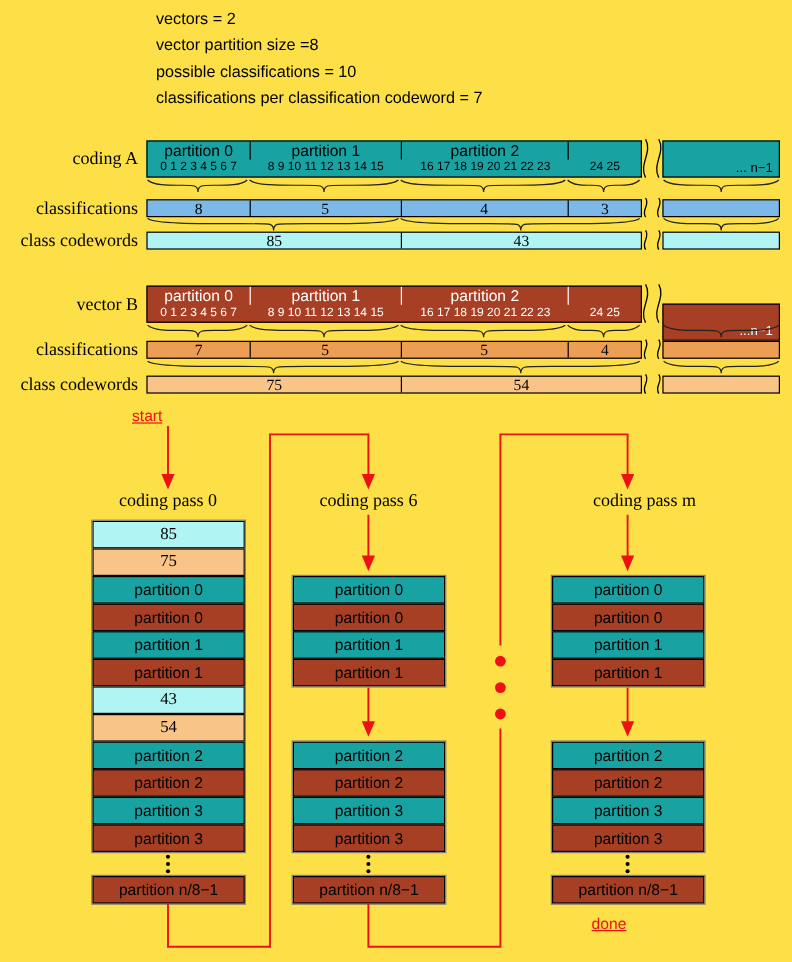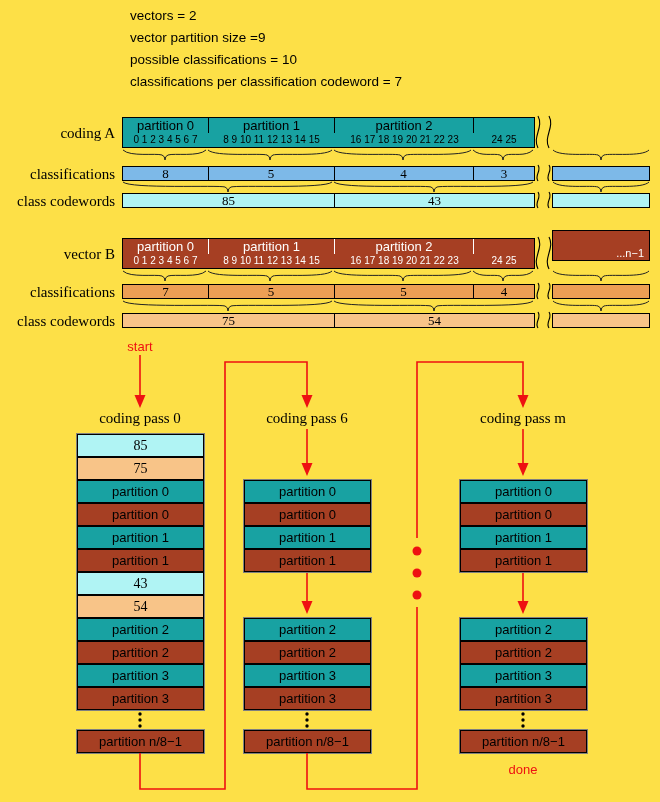--- a/index.html
+++ b/index.html
@@ -16,55 +16,58 @@
   .orangebx{background:var(--pale_orange,#f8c488);}
   .wtext{color:#fff;}
   .plabel{position:absolute;top:1px;height:13px;text-align:center;font-size:13px;line-height:13px;white-space:nowrap;}
   .nums{position:absolute;top:16px;height:12px;text-align:center;font-size:10px;line-height:12px;white-space:nowrap;letter-spacing:0;}
   .vdiv{position:absolute;top:0;width:1px;height:15px;background:#000;}
   .vdivf{position:absolute;top:0;width:1px;height:13px;background:#000;}
   .cval{position:absolute;top:0;height:13px;line-height:13px;text-align:center;
         font-family:"Liberation Serif",serif;font-size:13px;color:#000;}
   .tailtxt{position:absolute;right:5px;top:16px;font-size:11px;line-height:12px;}
   .pass-title{position:absolute;text-align:center;font-family:"Liberation Serif",serif;font-size:15px;color:#000;white-space:nowrap;}
-  .redlbl{position:absolute;text-align:center;font-size:13px;color:var(--red,#ee1111);white-space:nowrap;}
+  .redlbl{position:absolute;text-align:left;font-size:13px;color:var(--red,#ee1111);white-space:nowrap;text-decoration:underline;}
   .stack{position:absolute;outline:1px solid #808080;}
   .box{height:23px;border:1px solid #000;box-sizing:border-box;display:flex;align-items:center;
        justify-content:center;font-size:13px;color:#000;white-space:nowrap;}
   .box.num{font-family:"Liberation Serif",serif;font-size:14px;}
   svg#overlay{position:absolute;left:0;top:0;pointer-events:none;}
 </style>
 </head>
 <body>
 
 <div id="canvas">
 
   <div>
     <div class="param" style="top:8px">vectors = 2</div>
-    <div class="param" style="top:30px">vector partition size =9</div>
+    <div class="param" style="top:30px">vector partition size =8</div>
     <div class="param" style="top:52px">possible classifications = 10</div>
     <div class="param" style="top:74px">classifications per classification codeword = 7</div>
   </div>
 
   <div class="srow-label" style="top:125px">coding A</div>
   <div class="srow-label" style="top:166px">classifications</div>
   <div class="srow-label" style="top:193px">class codewords</div>
 
   <div class="bar teal" style="left:122px;top:117px;width:413px;height:31px">
     <span class="plabel" style="left:0;width:85px">partition 0</span>
     <span class="plabel" style="left:86px;width:125px">partition 1</span>
     <span class="plabel" style="left:212px;width:138px">partition 2</span>
     <span class="vdiv" style="left:85px"></span>
     <span class="vdiv" style="left:211px"></span>
     <span class="vdiv" style="left:350px"></span>
     <span class="nums" style="left:0;width:85px">0 1 2 3 4 5 6 7</span>
     <span class="nums" style="left:85px;width:127px">8 9 10 11 12 13 14 15</span>
     <span class="nums" style="left:212px;width:139px">16 17 18 19 20 21 22 23</span>
     <span class="nums" style="left:351px;width:60px">24 25</span>
   </div>
+  <div class="bar teal" style="left:552px;top:117px;width:98px;height:31px">
+    <span class="tailtxt">... n−1</span>
+  </div>
 
   <div class="bar blue" style="left:122px;top:166px;width:413px;height:15px">
     <span class="cval" style="left:0;width:85px">8</span>
     <span class="cval" style="left:85px;width:126px">5</span>
     <span class="cval" style="left:211px;width:139px">4</span>
     <span class="cval" style="left:350px;width:62px">3</span>
     <span class="vdivf" style="left:85px"></span>
     <span class="vdivf" style="left:211px"></span>
     <span class="vdivf" style="left:350px"></span>
   </div>
@@ -86,21 +89,21 @@
     <span class="plabel" style="left:86px;width:125px">partition 1</span>
     <span class="plabel" style="left:212px;width:138px">partition 2</span>
     <span class="vdiv" style="left:85px;background:#fff"></span>
     <span class="vdiv" style="left:211px;background:#fff"></span>
     <span class="vdiv" style="left:350px;background:#fff"></span>
     <span class="nums" style="left:0;width:85px">0 1 2 3 4 5 6 7</span>
     <span class="nums" style="left:85px;width:127px">8 9 10 11 12 13 14 15</span>
     <span class="nums" style="left:212px;width:139px">16 17 18 19 20 21 22 23</span>
     <span class="nums" style="left:351px;width:60px">24 25</span>
   </div>
-  <div class="bar brown wtext" style="left:552px;top:230px;width:98px;height:31px">
+  <div class="bar brown wtext" style="left:552px;top:253px;width:98px;height:31px">
     <span class="tailtxt">...n−1</span>
   </div>
 
   <div class="bar" style="left:122px;top:284px;width:413px;height:15px;background:var(--orange,#ec9f54)">
     <span class="cval" style="left:0;width:85px">7</span>
     <span class="cval" style="left:85px;width:126px">5</span>
     <span class="cval" style="left:211px;width:139px">5</span>
     <span class="cval" style="left:350px;width:62px">4</span>
     <span class="vdivf" style="left:85px"></span>
     <span class="vdivf" style="left:211px"></span>
@@ -111,21 +114,21 @@
   <div class="bar orangebx" style="left:122px;top:313px;width:413px;height:15px">
     <span class="cval" style="left:0;width:211px">75</span>
     <span class="cval" style="left:211px;width:201px">54</span>
     <span class="vdivf" style="left:211px"></span>
   </div>
   <div class="bar orangebx" style="left:552px;top:313px;width:98px;height:15px"></div>
 
   <div class="redlbl" style="left:110px;top:339px;width:60px">start</div>
   <div class="pass-title" style="left:85px;top:410px;width:110px">coding pass 0</div>
   <div class="pass-title" style="left:252px;top:410px;width:110px">coding pass 6</div>
-  <div class="pass-title" style="left:468px;top:410px;width:110px">coding pass m</div>
+  <div class="pass-title" style="left:482px;top:410px;width:110px">coding pass m</div>
   <div class="redlbl" style="left:493px;top:762px;width:60px">done</div>
 
   <div class="stack" style="left:77px;top:434px;width:127px">
     <div class="box cyanbx num">85</div>
     <div class="box orangebx num">75</div>
     <div class="box teal">partition 0</div>
     <div class="box brown">partition 0</div>
     <div class="box teal">partition 1</div>
     <div class="box brown">partition 1</div>
     <div class="box cyanbx num">43</div>

